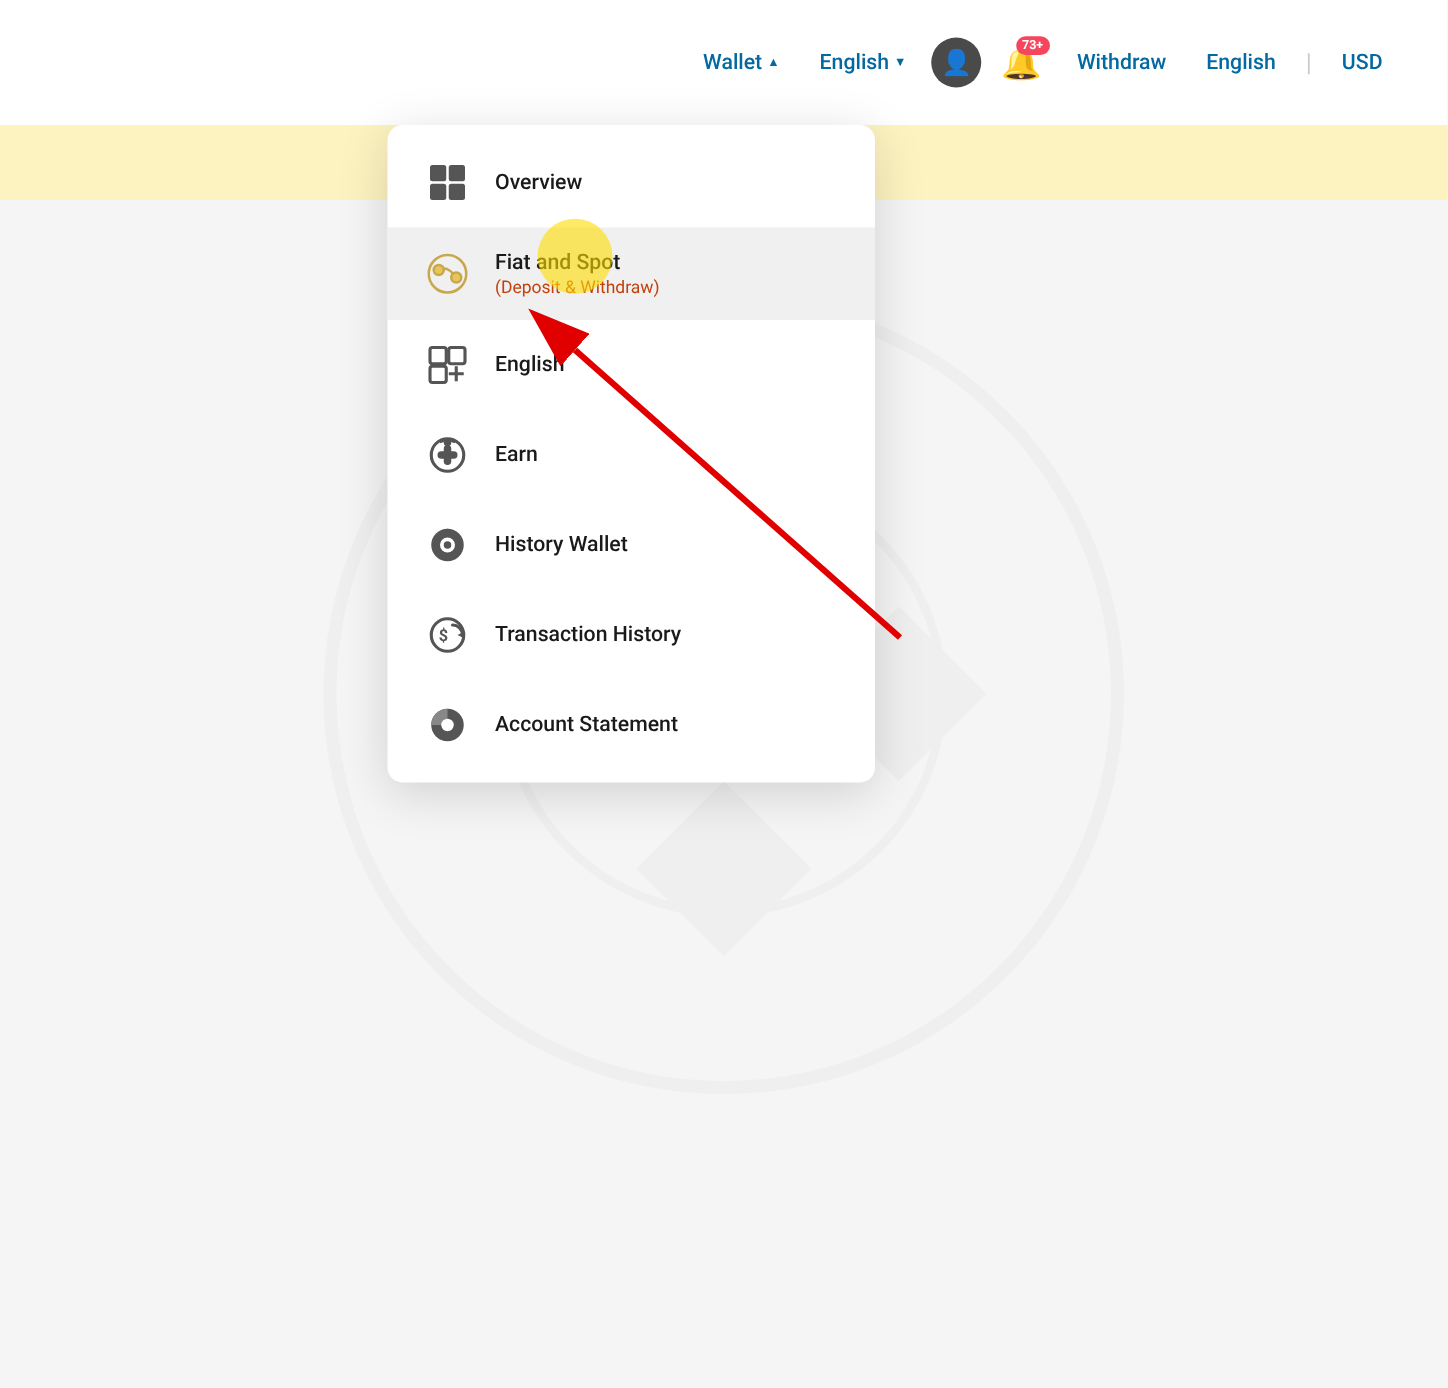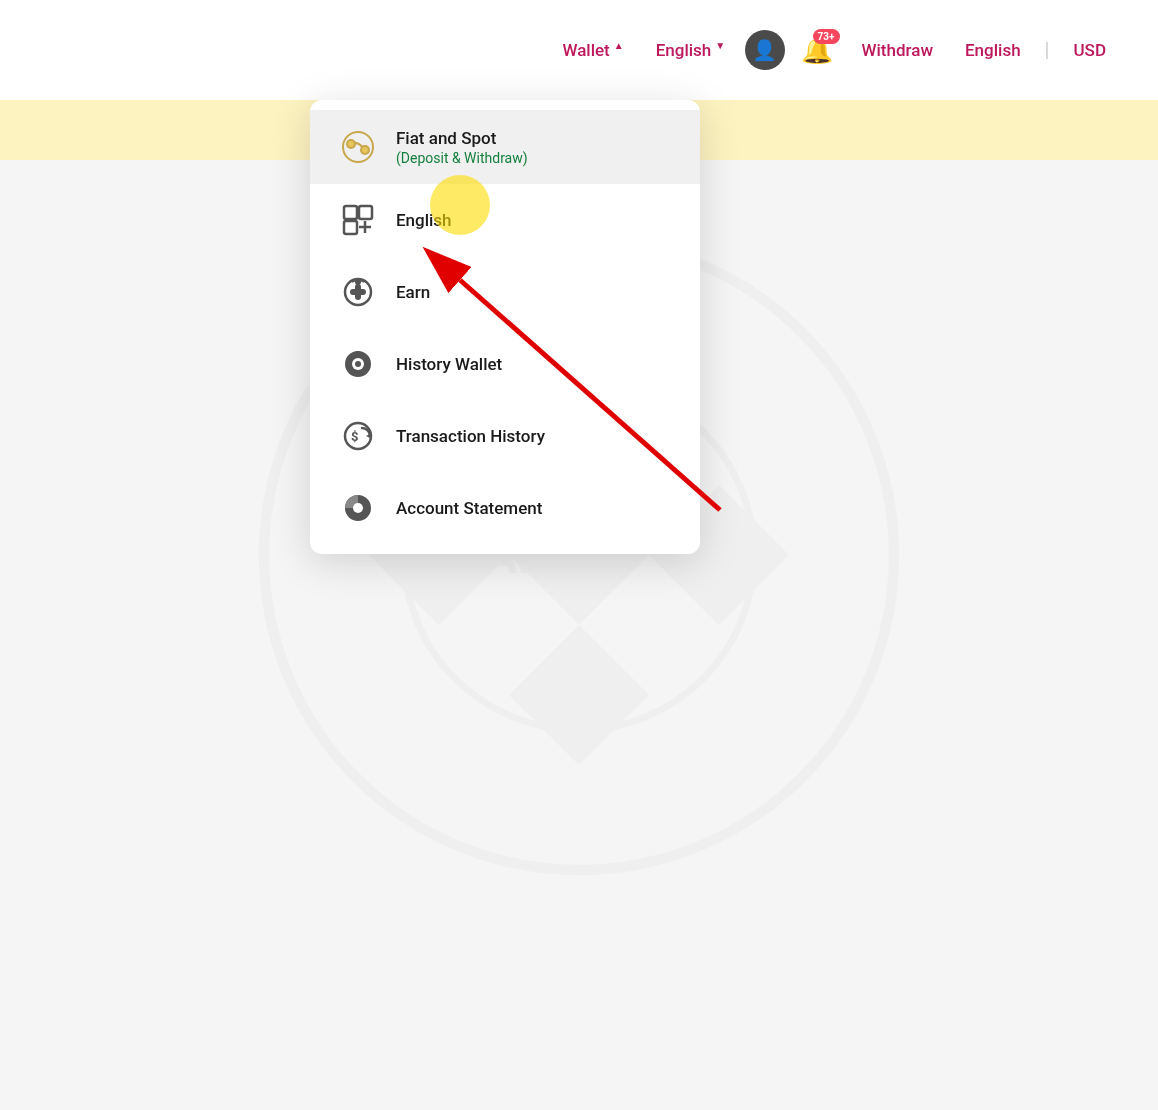--- a/index.html
+++ b/index.html
@@ -48,24 +48,25 @@
       align-items: center;
       justify-content: flex-end;
       padding-right: 40px;
       gap: 8px;
       z-index: 10;
       background: white;
     }
 
     .nav-item {
       display: flex;
+      align-items: center;
       gap: 4px;
       font-size: 17px;
       font-weight: 500;
-      color: #be185d;
+      color: #0369a1;
       cursor: pointer;
       padding: 8px 12px;
     }
     .nav-item .arrow {
       font-size: 10px;
     }
 
     .profile-icon {
       width: 40px;
       height: 40px;
@@ -146,21 +147,21 @@
       display: flex;
       flex-direction: column;
     }
     .menu-item-label {
       font-size: 17px;
       font-weight: 500;
       color: #1a1a1a;
     }
     .menu-item-sublabel {
       font-size: 14px;
-      color: #15803d;
+      color: #c2410c;
       margin-top: 2px;
     }
 
     
     .red-arrow {
       position: absolute;
       top: 220px;
       left: 380px;
       z-index: 200;
       pointer-events: none;
@@ -230,20 +231,33 @@
 
   <div class="nav-item">
     <span>USD</span>
   </div>
 </div>
 
 <div class="highlight-dot"></div>
 
 <div class="dropdown-menu">
 
+  <div class="menu-item">
+    <div class="menu-icon">
+      <svg width="32" height="32" viewBox="0 0 32 32">
+        <rect x="2" y="2" width="13" height="13" rx="2" fill="#555"></rect>
+        <rect x="17" y="2" width="13" height="13" rx="2" fill="#555"></rect>
+        <rect x="2" y="17" width="13" height="13" rx="2" fill="#555"></rect>
+        <rect x="17" y="17" width="13" height="13" rx="2" fill="#555"></rect>
+      </svg>
+    </div>
+    <div class="menu-item-text">
+      <span class="menu-item-label">Overview</span>
+    </div>
+  </div>
 
   <div class="menu-item highlighted">
     <div class="menu-icon">
       <svg width="34" height="34" viewBox="0 0 34 34">
         <circle cx="17" cy="17" r="15" fill="none" stroke="#c8a84b" stroke-width="2"></circle>
         <circle cx="10" cy="14" r="5" fill="#c8a84b"></circle>
         <circle cx="24" cy="20" r="5" fill="#c8a84b"></circle>
         <path d="M10 14 Q17 10 24 20" stroke="#c8a84b" stroke-width="2" fill="none"></path>
         <circle cx="10" cy="14" r="3" fill="#e6c55a"></circle>
         <circle cx="24" cy="20" r="3" fill="#e6c55a"></circle>

